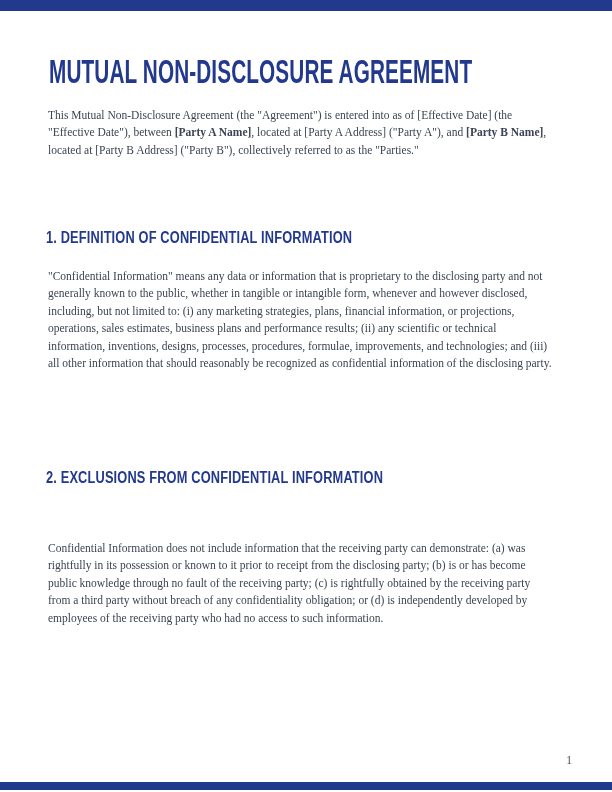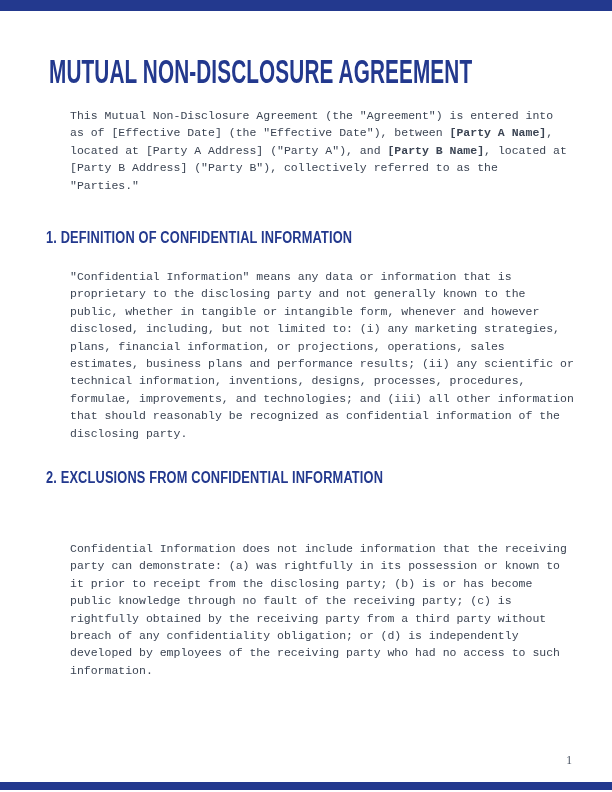--- a/index.html
+++ b/index.html
@@ -43,22 +43,22 @@
     line-height: 1;
     letter-spacing: 0.2px;
     color: #23398e;
     white-space: nowrap;
     transform: scaleX(0.80);
     transform-origin: 0 0;
   }
   .heading-1 { top: 230px; }
   .heading-2 { top: 470px; }
   .body-text {
-    position: absolute; left: 70px;
-    font-family: Liberation Mono, monospace;
+    position: absolute; left: 48px;
+    font-family: Liberation Serif, serif;
     font-size: 11.5px;
     line-height: 17.4px;
     color: #3b4453;
     text-align: left;
   }
   .intro { top: 107px; width: 502px; }
   .body-1 { top: 268px; width: 506px; }
   .body-2 { top: 508px; width: 506px; margin-top: 32px; }
   .bold-placeholder { font-weight: bold; }
   .page-number {

